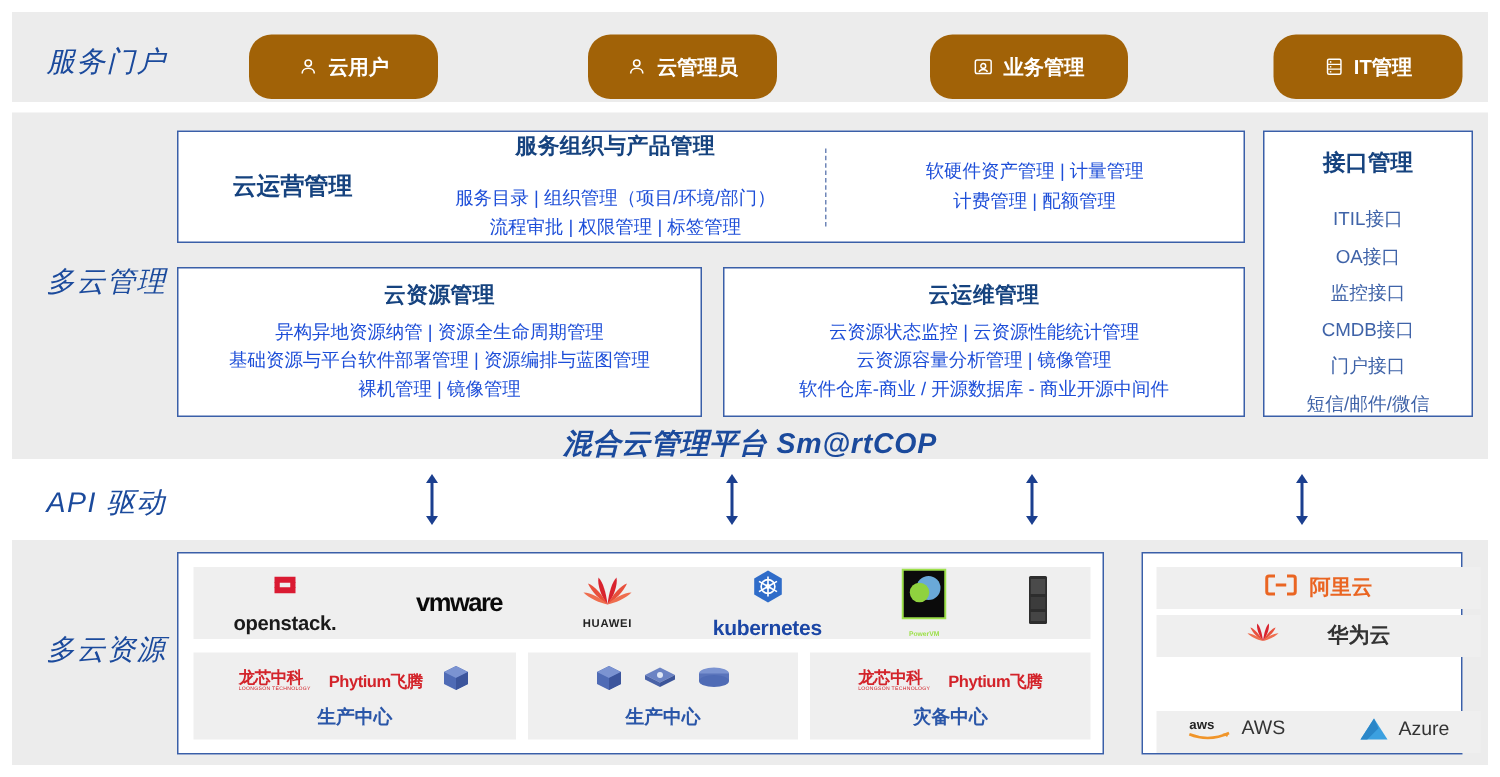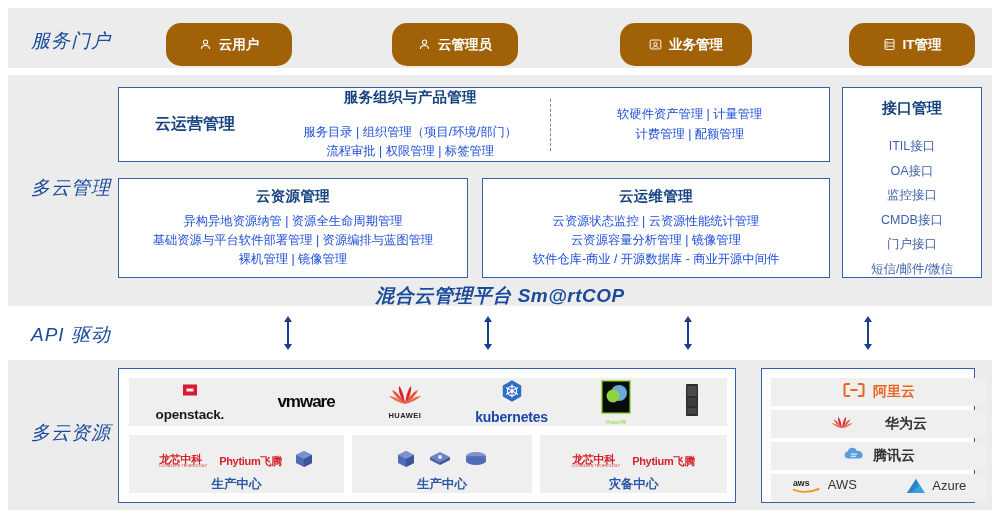--- a/index.html
+++ b/index.html
@@ -83,21 +83,21 @@
     box-sizing:border-box;
   }
   #rbox-main{left:118px;top:368px;width:618px;height:135px;}
   #rbox-cloud{left:748px;top:368px;width:214px;height:135px;margin-left:13px;}
 
   .vendor-row{
     position:absolute;left:10px;top:9px;width:598px;height:48px;background:#efefef;
     display:flex;align-items:center;justify-content:space-around;
   }
   .dc-row{position:absolute;left:10px;top:66px;width:598px;height:58px;display:flex;gap:8px;}
-  .dc{background:#efefef;display:flex;flex-direction:column;align-items:center;justify-content:flex-end;}
+  .dc{background:#efefef;display:flex;flex-direction:column;align-items:center;justify-content:center;}
   #dc-0{width:215px;}
   #dc-1{width:180px;}
   #dc-2{width:187px;}
   .dc-logos{display:flex;align-items:center;justify-content:center;gap:12px;height:26px;}
   .dc-name{font-size:12.5px;color:#2a56a8;font-weight:bold;margin-top:2px;}
 
   .cloud-item{
     position:absolute;left:9px;width:216px;height:28px;background:#efefef;
     display:flex;align-items:center;justify-content:center;gap:8px;
   }
@@ -421,29 +421,20 @@
         <path d="M17 19 C21 14 24 6 23 1 C20 4 18 11 17 19Z" fill="#d9232e"></path>
         <path d="M17 19 C12 16 6 10 4 5 C8 6 14 13 17 19Z" fill="#e8503c"></path>
         <path d="M17 19 C22 16 28 10 30 5 C26 6 20 13 17 19Z" fill="#e8503c"></path>
         <path d="M17 19 C12 18 5 15 1 11 C6 11 13 15 17 19Z" fill="#ef6d4e"></path>
         <path d="M17 19 C22 18 29 15 33 11 C28 11 21 15 17 19Z" fill="#ef6d4e"></path>
       </svg>
     </span>
     <span class="cl-text cl-hw">华为云</span>
   </div>
 
-  <div class="cloud-item" id="cl-2">
-    <span>
-      <svg width="22" height="16" viewBox="0 0 24 18">
-        <path d="M6 14 Q1.5 14 1.5 10 Q1.5 6.5 5 6.2 Q6 2 10 2 Q14 2 15 5.5 Q20 5 21.5 9 Q22.8 14 17 14 Z" fill="#5b9ce0"></path>
-        <path d="M9 9 L15 9 M9 11.5 L13.5 11.5" stroke="#fff" stroke-width="1.3" stroke-linecap="round"></path>
-      </svg>
-    </span>
-    <span class="cl-text cl-tx">腾讯云</span>
-  </div>
 
   <div class="cloud-item" id="cl-3">
     <span class="cl-pair">
       <span>
         <svg width="30" height="18" viewBox="0 0 34 20">
           <text x="1" y="10" font-family="'Liberation Sans',sans-serif" font-size="10" font-weight="bold" fill="#222">aws</text>
           <path d="M1 14 Q16 20 31 13" fill="none" stroke="#f0952a" stroke-width="2"></path>
           <polygon points="31,13 26,13.5 29.5,16" fill="#f0952a"></polygon>
         </svg>
       </span>

